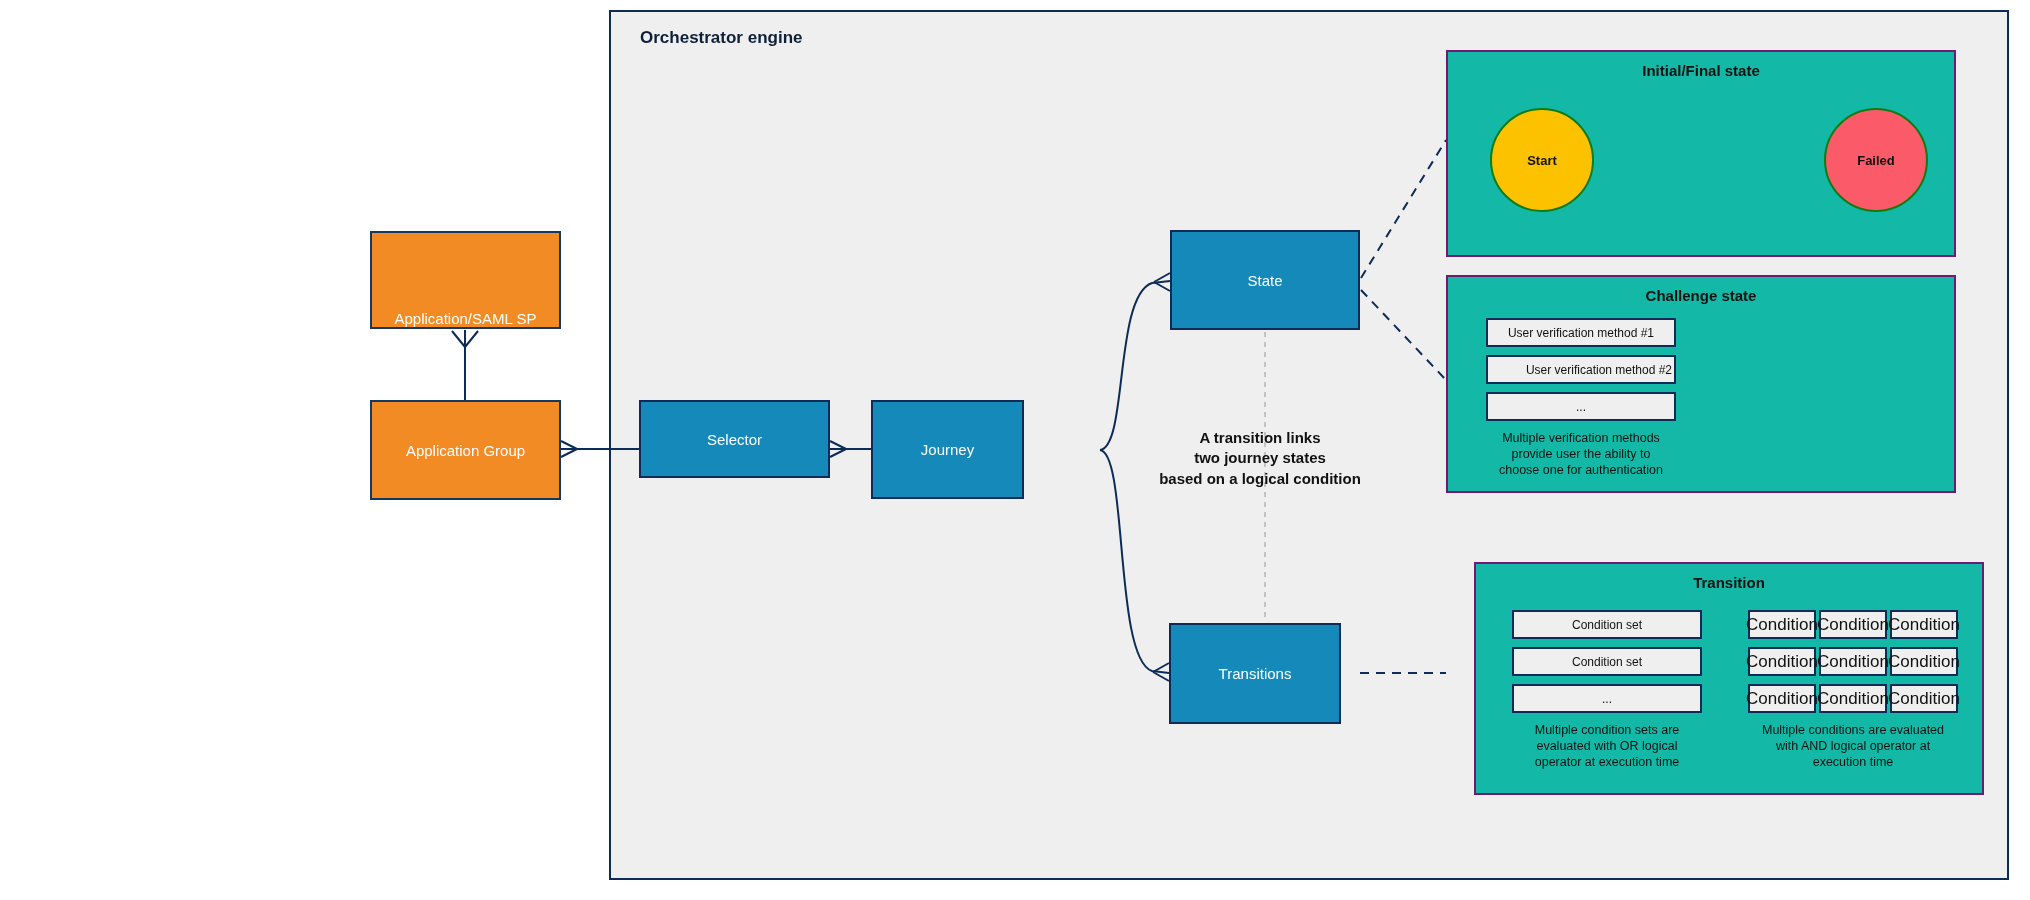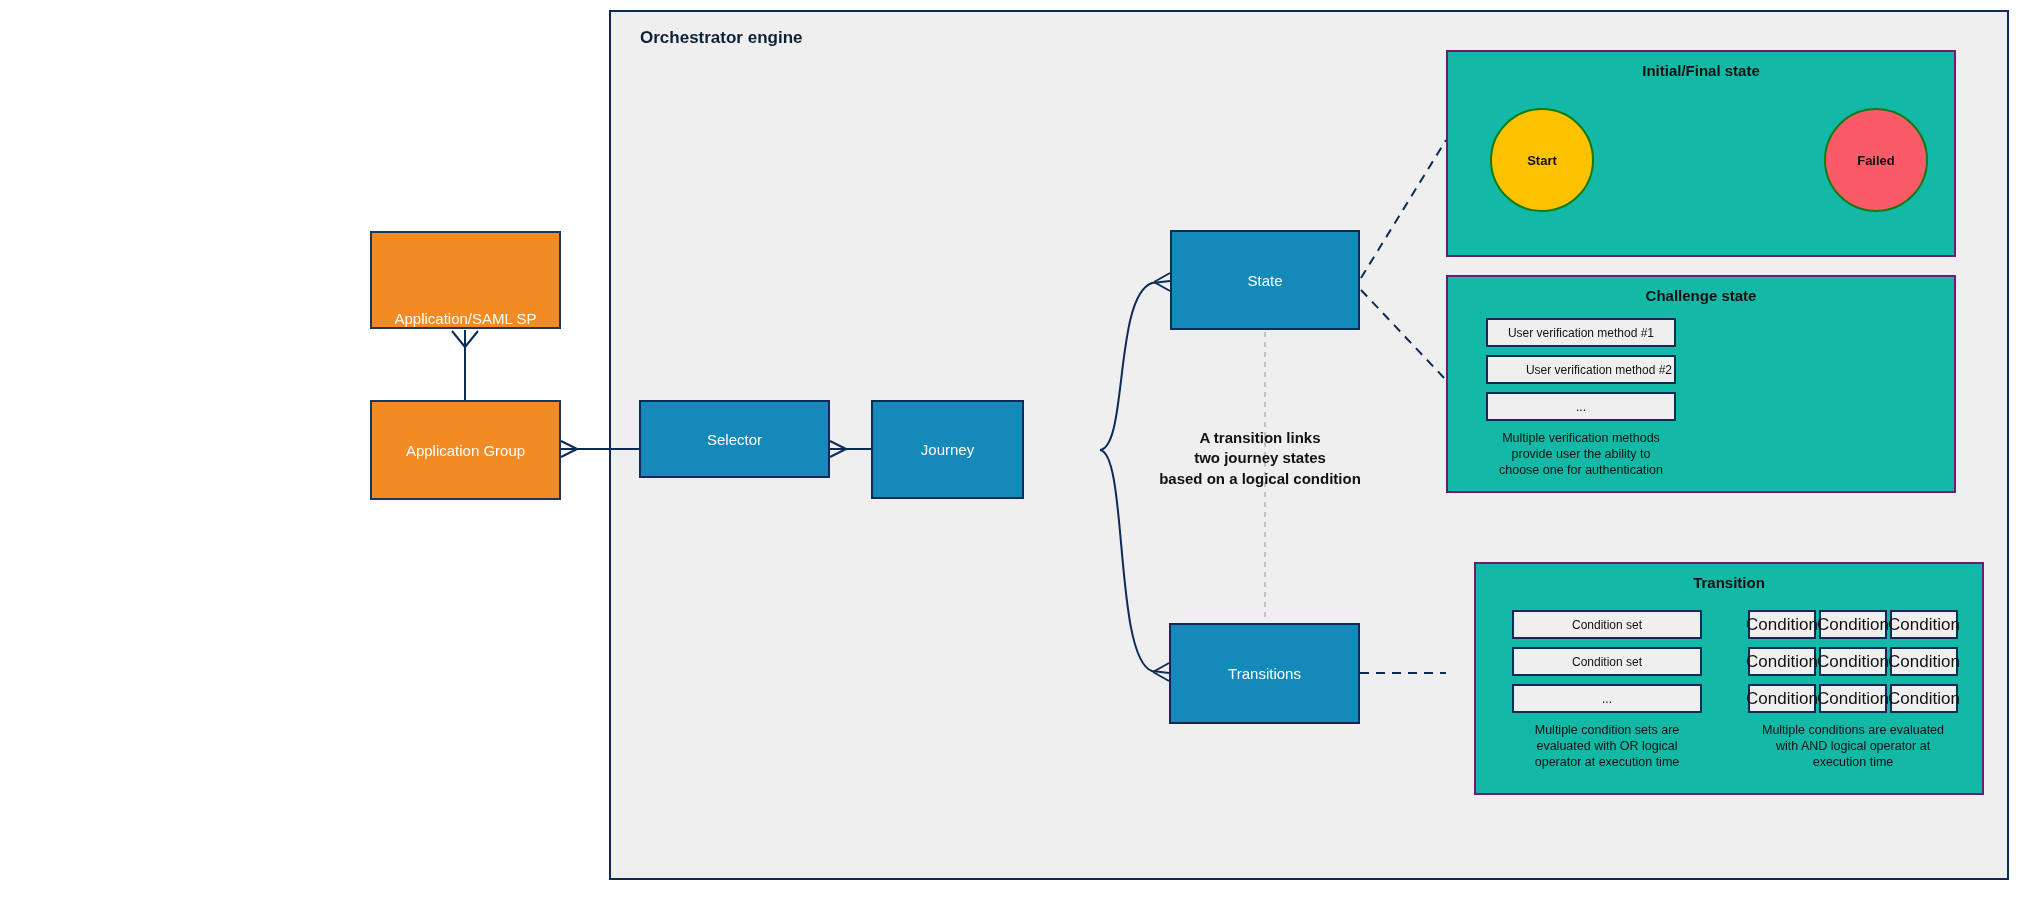--- a/index.html
+++ b/index.html
@@ -67,21 +67,21 @@
   </div>
   <div class="node blue" style="left:639px;top:400px;width:191px;height:78px;">
     <span>Selector</span>
   </div>
   <div class="node blue" style="left:871px;top:400px;width:153px;height:99px;">
     <span>Journey</span>
   </div>
   <div class="node blue" style="left:1170px;top:230px;width:190px;height:100px;">
     <span>State</span>
   </div>
-  <div class="node blue" style="left:1169px;top:623px;width:191px;height:101px;">
+  <div class="node blue" style="left:1169px;top:623px;width:172px;height:101px;">
     <span>Transitions</span>
   </div>
 
   <div class="annotation">A transition links
 two journey states
 based on a logical condition</div>
 
   <div class="panel" style="left:1446px;top:50px;width:510px;height:207px;">
     <div class="panel-title">Initial/Final state</div>
     <div class="circle c-start" style="left:42px;top:56px;">

